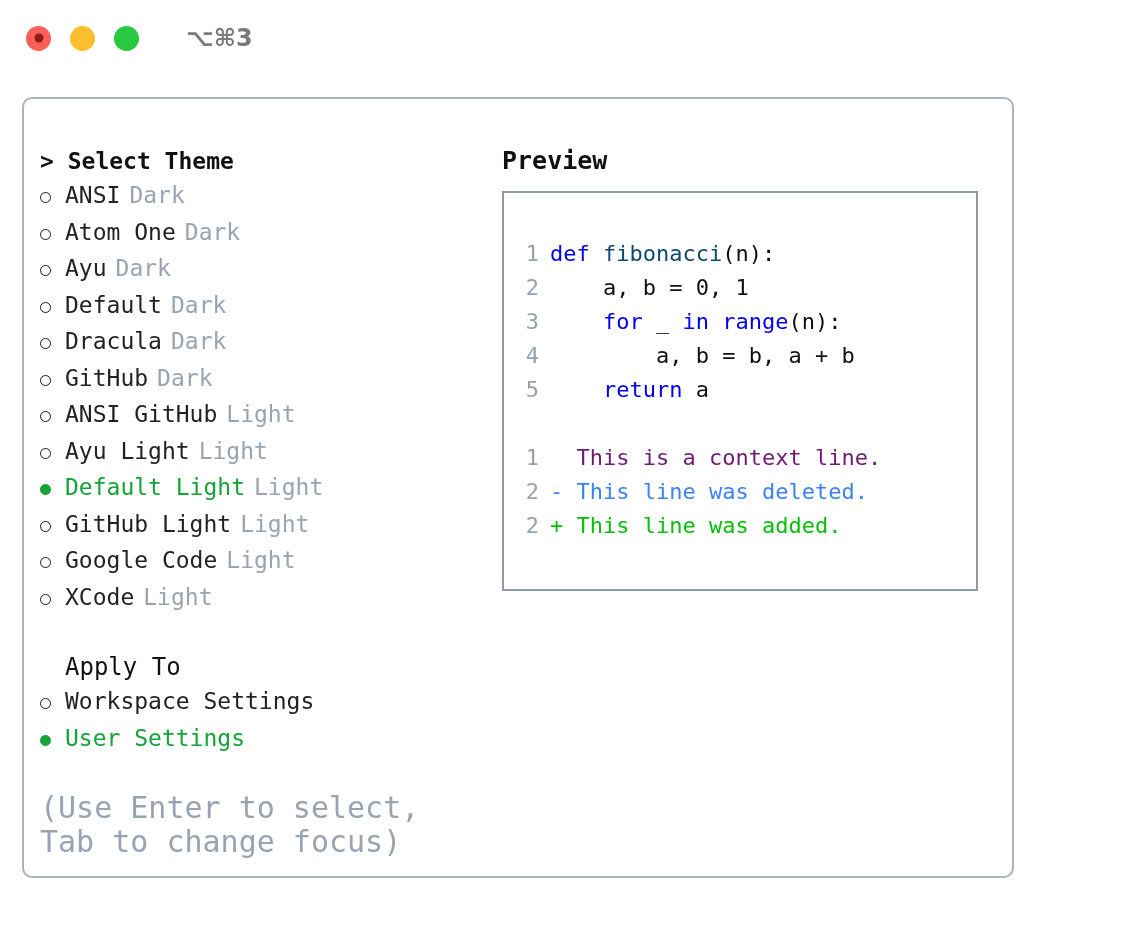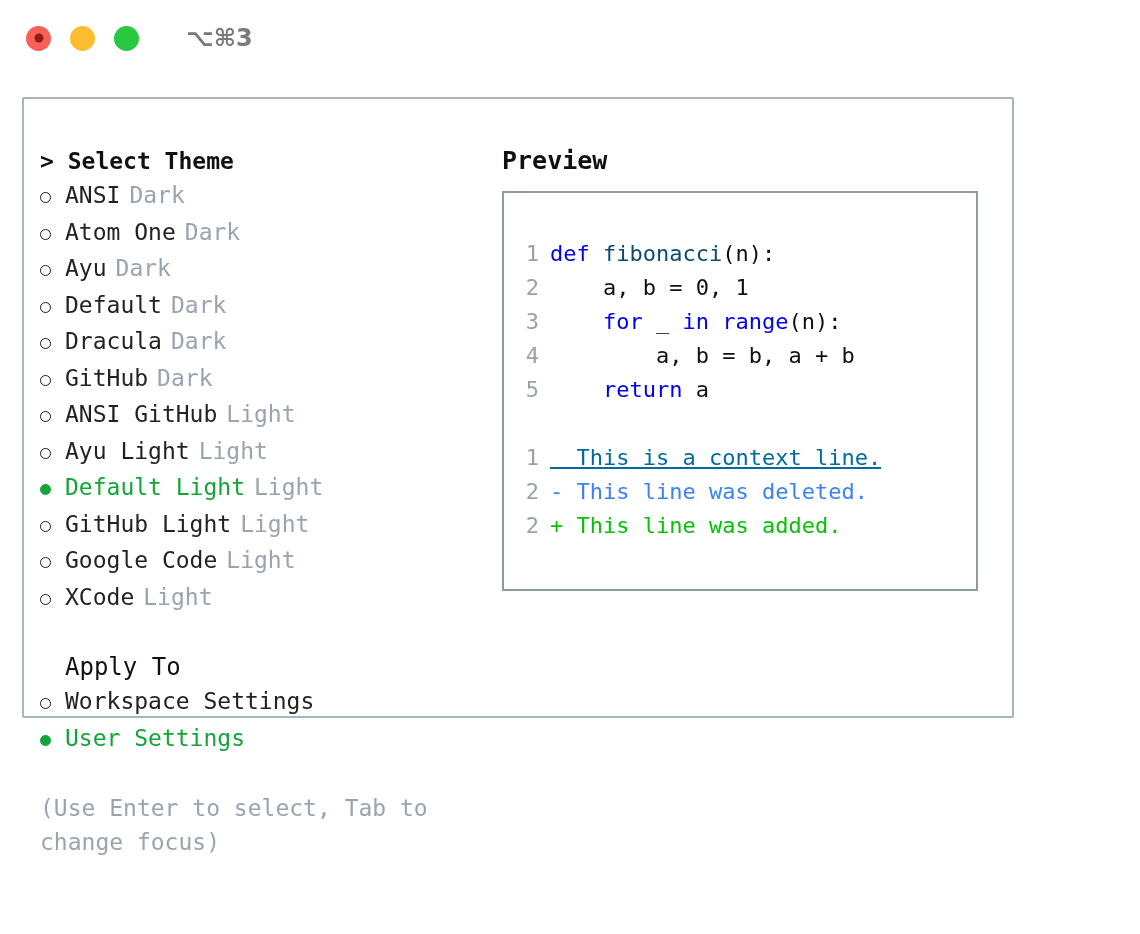--- a/index.html
+++ b/index.html
@@ -55,23 +55,23 @@
     letter-spacing: 0px;
     font-family: "DejaVu Sans", "Liberation Sans", sans-serif;
   }
 
   
   .panel {
     position: absolute;
     left: 22px;
     top: 97px;
     width: 992px;
-    height: 621px;
+    height: 781px;
     border: 2px solid #aab3c0;
-    border-radius: 2px;
+    border-radius: 10px;
     box-sizing: border-box;
     background: #ffffff;
   }
   .panel-inner {
     display: flex;
     padding: 45px 0 0 0;
     height: 100%;
     box-sizing: border-box;
   }
 
@@ -139,21 +139,21 @@
   }
   .section-head .spacer {
     width: 25px;
     flex: 0 0 25px;
   }
   .gap-lg { height: 34px; }
   .gap-sm { height: 34px; }
 
   .hint {
     color: #9aa3b0;
-    font-size: 23px;
+    font-size: 30px;
     line-height: 34px;
     width: 404px;
     white-space: pre-wrap;
   }
 
   
   .preview-title {
     font-size: 25px;
     font-weight: bold;
     color: #111111;
@@ -181,21 +181,21 @@
     text-align: right;
     color: #97a1ae;
     padding-right: 11px;
     box-sizing: border-box;
   }
   .codetext { color: #101010; }
   .kw  { color: #0000ee; }
   .fn  { color: #0c4a6e; }
   .blank-line { height: 34px; }
 
-  .diff-ctx { color: #0369a1; text-decoration: underline; }
+  .diff-ctx { color: #701a75; }
   .diff-del { color: #3b82f6; }
   .diff-add { color: #07c007; }
 </style>
 </head>
 <body>
 
 <div class="titlebar">
   <div class="dots">
     <span class="dot dot-red"></span>
     <span class="dot dot-yellow"></span>

